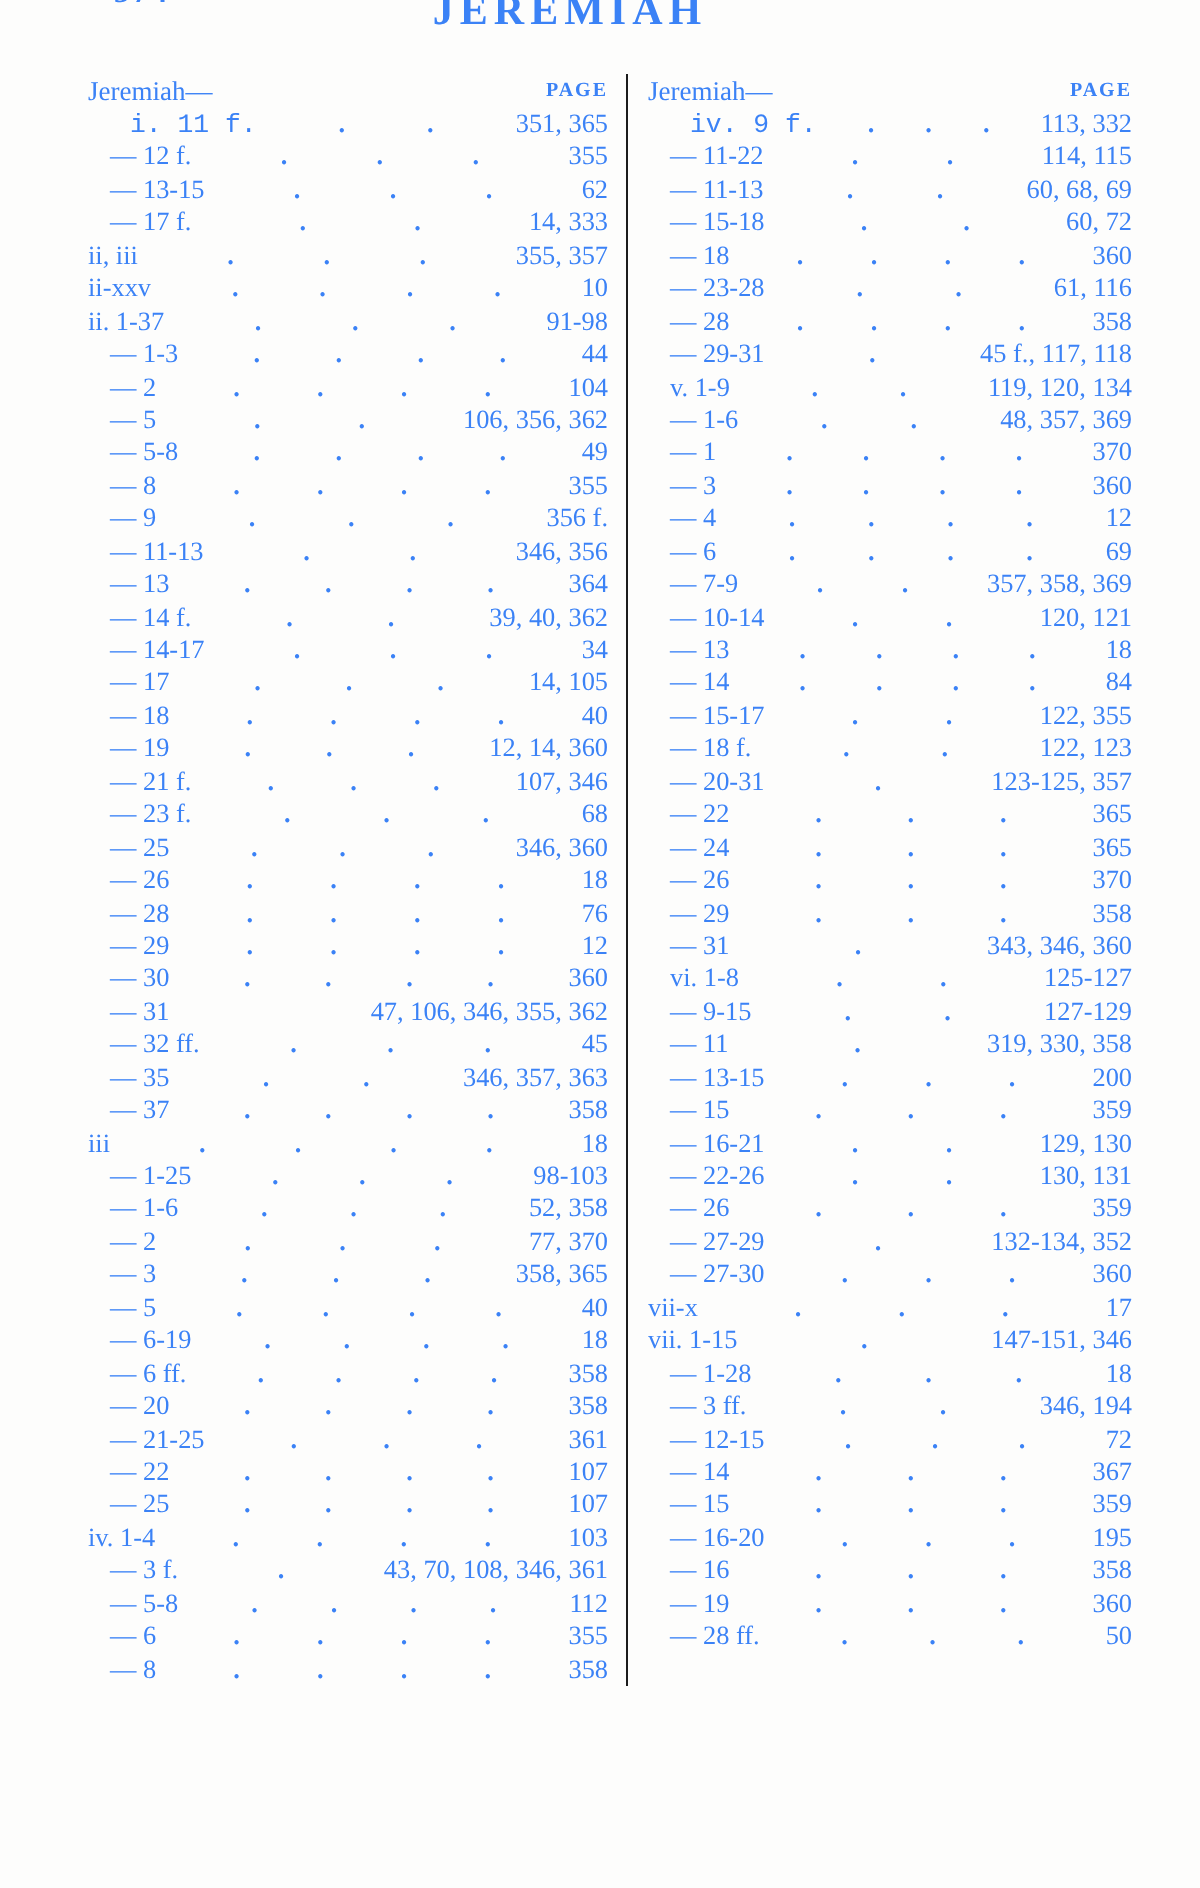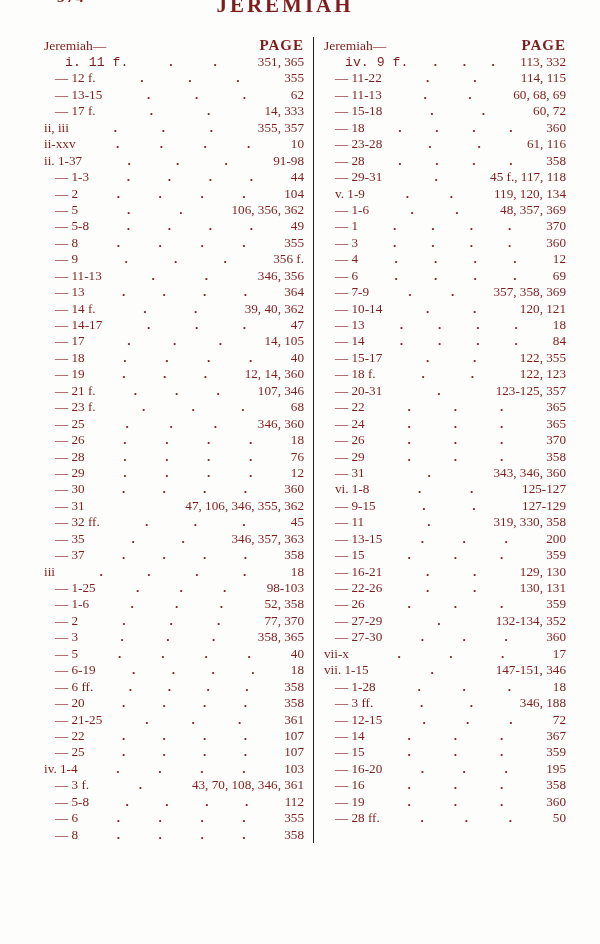--- a/index.html
+++ b/index.html
@@ -3,21 +3,21 @@
 <meta charset="utf-8">
 <style>
   html,body{margin:0;padding:0;background:#e8e8e6;}
   .page{
     position:relative;
     width:600px;height:944px;
     background:#fdfdfc;
     box-sizing:border-box;
     padding:0 34px 14px 44px;
     font-family:"Liberation Serif", serif;
-    color:#7f1d1d;
+    color:#3b82f6;
     overflow:hidden;
   }
   
   .running-head{
     position:relative;
     height:16px;
     overflow:hidden;
   }
   .page-num{
     position:absolute;left:13px;top:-11px;
@@ -41,21 +41,21 @@
   }
   .col-right{
     flex:1;
     padding-left:10px;
   }
   .col-head{
     display:flex;justify-content:space-between;align-items:flex-end;
     height:17px;line-height:17px;
   }
   .col-heading{font-size:13.5px;white-space:nowrap;}
-  .page-label{font-size:15px;font-weight:bold;letter-spacing:1px;}
+  .page-label{font-size:10px;font-weight:bold;letter-spacing:1px;}
   .row{
     display:flex;align-items:baseline;
     height:16.45px;line-height:16.45px;
     font-size:13.2px;
   }
   .ref{white-space:nowrap;}
   .ref.ind1{padding-left:11px;}
   .ref.ind2{padding-left:21px;font-family:Liberation Mono, monospace;}
   .dots{
     flex:1 1 auto;
@@ -230,21 +230,21 @@
             </span>
             <span class="pages"><span>39, 40, 362</span></span>
           </div>
           <div class="row">
             <span class="ref ind1">— 14-17</span>
             <span class="dots">
               <i>.</i>
               <i>.</i>
               <i>.</i>
             </span>
-            <span class="pages"><span>47</span></span>
+            <span class="pages"><span>34</span></span>
           </div>
           <div class="row">
             <span class="ref ind1">— 17</span>
             <span class="dots">
               <i>.</i>
               <i>.</i>
               <i>.</i>
             </span>
             <span class="pages"><span>14, 105</span></span>
           </div>
@@ -869,21 +869,21 @@
               <i>.</i>
             </span>
             <span class="pages"><span>18</span></span>
           </div>
           <div class="row">
             <span class="ref ind1">— 3 ff.</span>
             <span class="dots">
               <i>.</i>
               <i>.</i>
             </span>
-            <span class="pages"><span>346, 188</span></span>
+            <span class="pages"><span>346, 194</span></span>
           </div>
           <div class="row">
             <span class="ref ind1">— 12-15</span>
             <span class="dots">
               <i>.</i>
               <i>.</i>
               <i>.</i>
             </span>
             <span class="pages"><span>72</span></span>
           </div>

